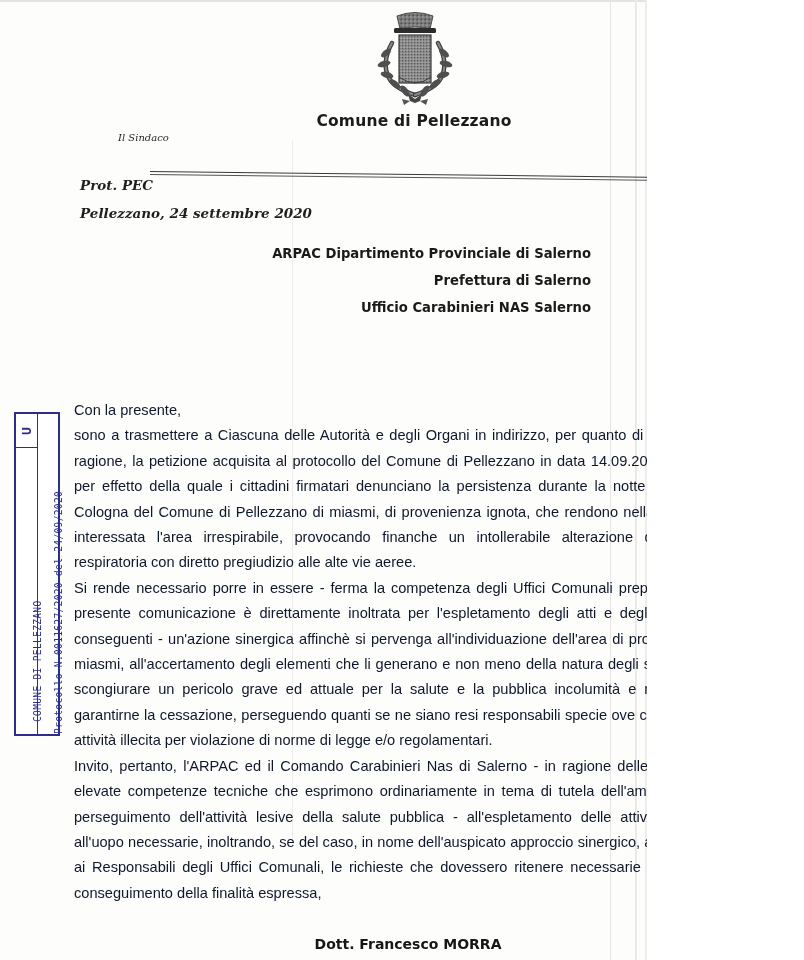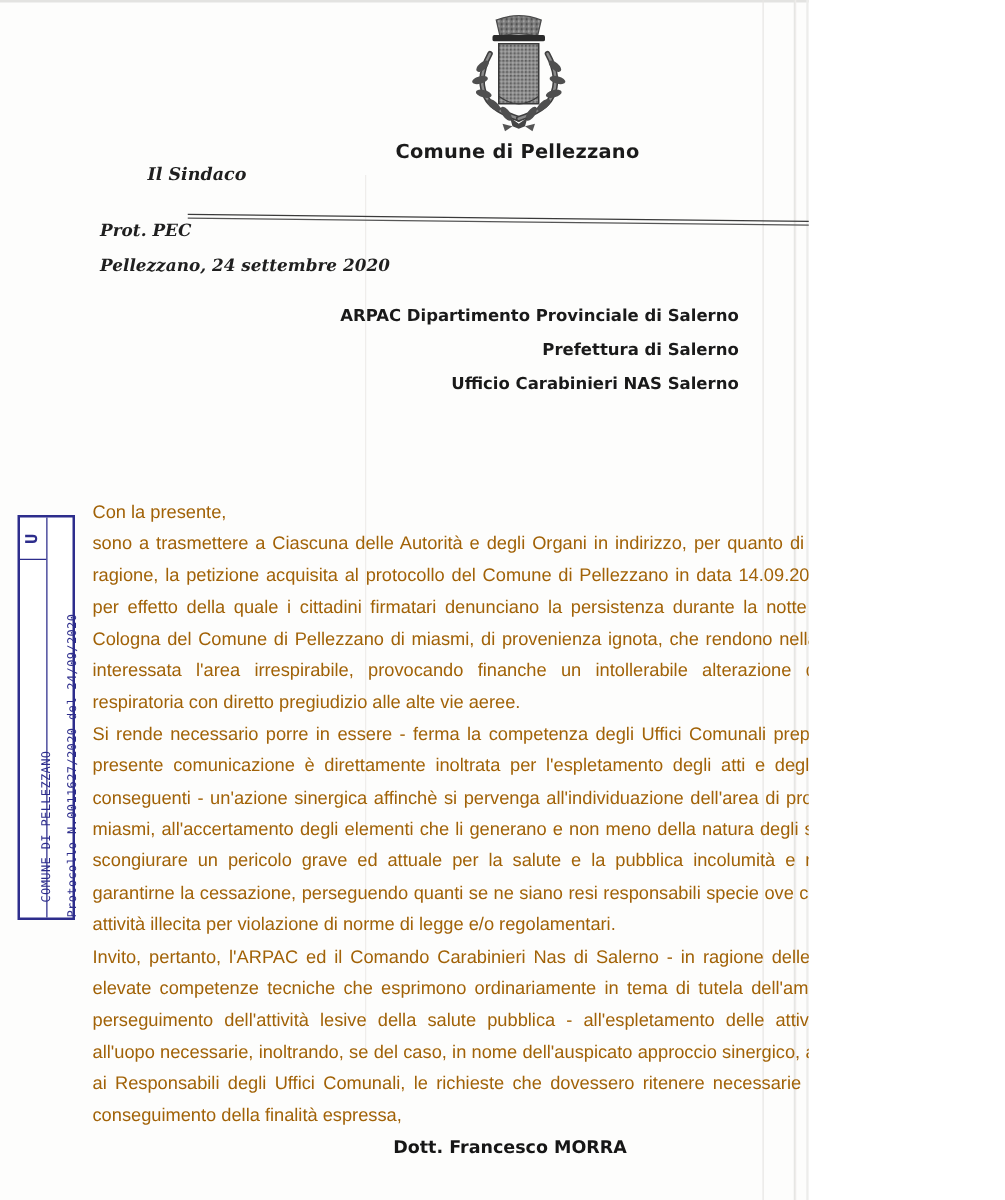--- a/index.html
+++ b/index.html
@@ -72,22 +72,22 @@
   }
   
   #comune-title span { position: relative; left: 12px; }
 
   #il-sindaco {
     position: absolute;
     left: 118px;
     top: 132px;
     font-family: "DejaVu Serif", serif;
     font-style: italic;
-    font-weight: bold;
-    font-size: 14px;
+    font-weight: normal;
+    font-size: 10px;
     color: #1f1f1f;
   }
 
   
   #rule-wrap {
     position: absolute;
     left: 150px;
     top: 168px;
     width: 645px;
     height: 18px;
@@ -200,34 +200,34 @@
   }
 
   
   #body-text {
     position: absolute;
     left: 74px;
     top: 398px;
     width: 668px;
     font-family: "Liberation Sans", sans-serif;
     font-size: 14.6px;
-    color: #a16207;
+    color: #0f172a;
   }
   #body-text p {
     margin: 0;
     text-align: justify;
     text-justify: inter-word;
     line-height: 25.4px;
   }
   #body-text p.noindent { text-align: left; }
 
   #signature {
     position: absolute;
     left: 0;
-    top: 910px;
+    top: 936px;
     width: 804px;
     text-align: center;
     font-family: "DejaVu Sans", sans-serif;
     font-size: 14px;
     font-weight: bold;
     color: #161616;
   }
   #signature span { position: relative; left: 6px; }
 </style>
 </head>

